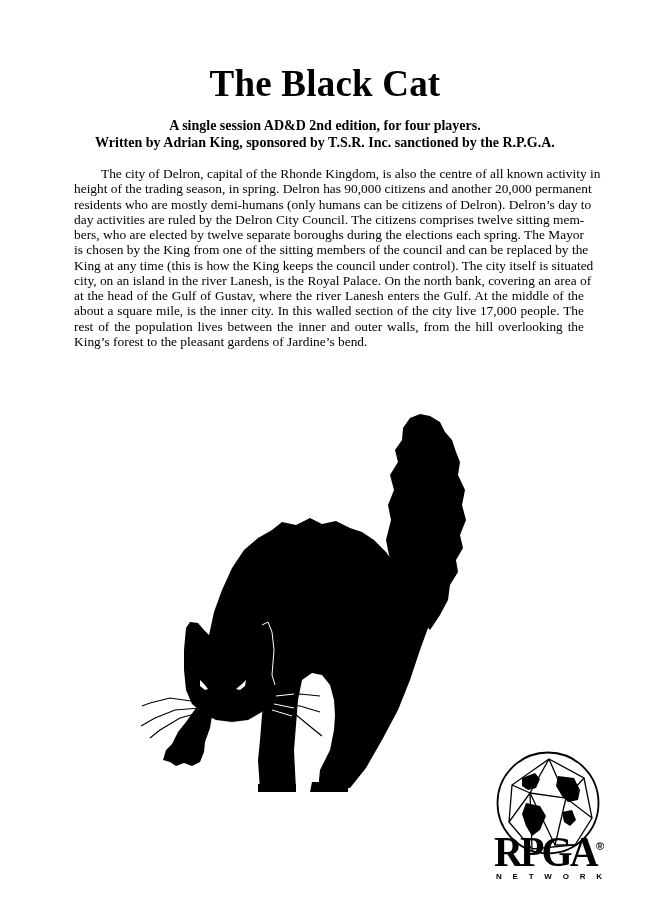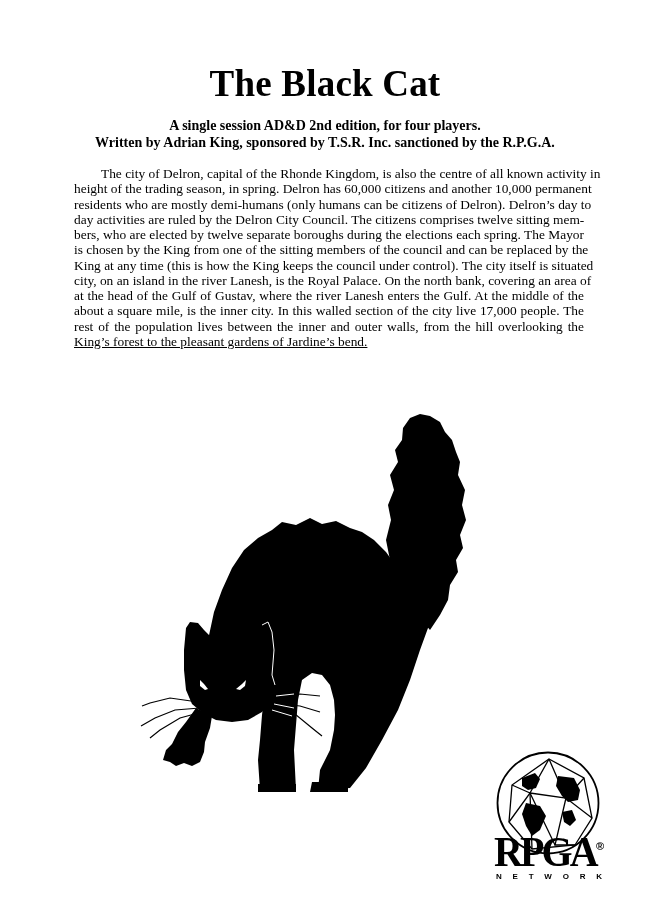--- a/index.html
+++ b/index.html
@@ -7,21 +7,21 @@
          font-family: "Liberation Serif", "DejaVu Serif", serif; color: #000; }
   .page { position: absolute; left: 0; top: 0; width: 650px; height: 918px; background: #fff; }
   .title { position: absolute; left: 0; width: 650px; top: 62px; text-align: center;
            font-weight: bold; font-size: 37px; line-height: 44px; letter-spacing: 0.2px; }
   .subtitle { position: absolute; left: 0; width: 650px; top: 118px; text-align: center;
               font-weight: bold; font-size: 14px; line-height: 16.5px; }
   .subtitle div { white-space: nowrap; }
   .body-text { position: absolute; left: 74px; top: 166px; width: 510px;
                font-size: 13.4px; line-height: 15.25px; text-align: justify; }
   .body-text .ln { display: block; white-space: nowrap; text-align: justify; text-align-last: justify; }
-  .body-text .ln.last { text-align-last: left; text-decoration: underline; }
+  .body-text .ln.last { text-align-last: left; }
   .cat { position: absolute; left: 125px; top: 405px; width: 360px; height: 395px; }
   .logo { position: absolute; left: 485px; top: 745px; width: 140px; height: 145px; }
   .logo-word { position: absolute; left: 494px; top: 831px; font-weight: bold; font-size: 42px;
                line-height: 42px; letter-spacing: -3px; font-family: "Liberation Serif", serif; transform: scaleX(0.95); transform-origin: left top; }
   .logo-reg { position: absolute; left: 596px; top: 840px; font-size: 11px; font-weight: bold;
               font-family: "Liberation Sans", sans-serif; }
   .logo-network { position: absolute; left: 496px; top: 872px; width: 106px; display: flex;
                   justify-content: space-between; font-family: "Liberation Sans", sans-serif;
                   font-weight: bold; font-size: 8px; }
 </style>
@@ -32,21 +32,21 @@
 
   <div class="title">The Black Cat</div>
 
   <div class="subtitle">
     <div>A single session AD&amp;D 2nd edition, for four players.</div>
     <div>Written by Adrian King, sponsored by T.S.R. Inc. sanctioned by the R.P.G.A.</div>
   </div>
 
   <div class="body-text">
     <span class="ln" style="padding-left:27px;">The city of Delron, capital of the Rhonde Kingdom, is also the centre of all known activity in</span>
-    <span class="ln">height of the trading season, in spring. Delron has 60,000 citizens and another 10,000 permanent</span>
+    <span class="ln">height of the trading season, in spring. Delron has 90,000 citizens and another 20,000 permanent</span>
     <span class="ln">residents who are mostly demi-humans (only humans can be citizens of Delron). Delron’s day to</span>
     <span class="ln">day activities are ruled by the Delron City Council. The citizens comprises twelve sitting mem-</span>
     <span class="ln">bers, who are elected by twelve separate boroughs during the elections each spring. The Mayor</span>
     <span class="ln">is chosen by the King from one of the sitting members of the council and can be replaced by the</span>
     <span class="ln">King at any time (this is how the King keeps the council under control). The city itself is situated</span>
     <span class="ln">city, on an island in the river Lanesh, is the Royal Palace. On the north bank, covering an area of</span>
     <span class="ln">at the head of the Gulf of Gustav, where the river Lanesh enters the Gulf. At the middle of the</span>
     <span class="ln">about a square mile, is the inner city. In this walled section of the city live 17,000 people. The</span>
     <span class="ln">rest of the population lives between the inner and outer walls, from the hill overlooking the</span>
     <span class="ln last">King’s forest to the pleasant gardens of Jardine’s bend.</span>

